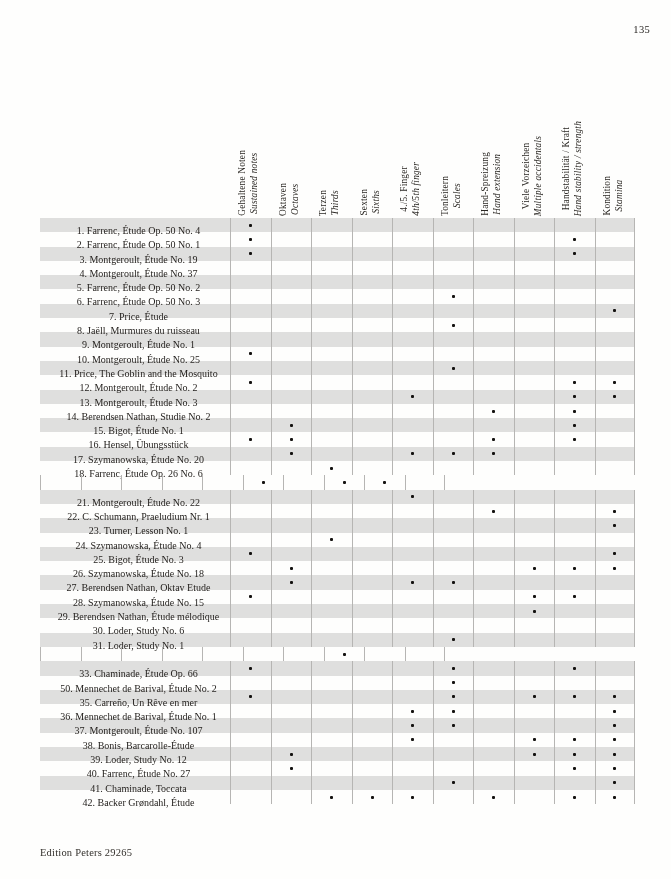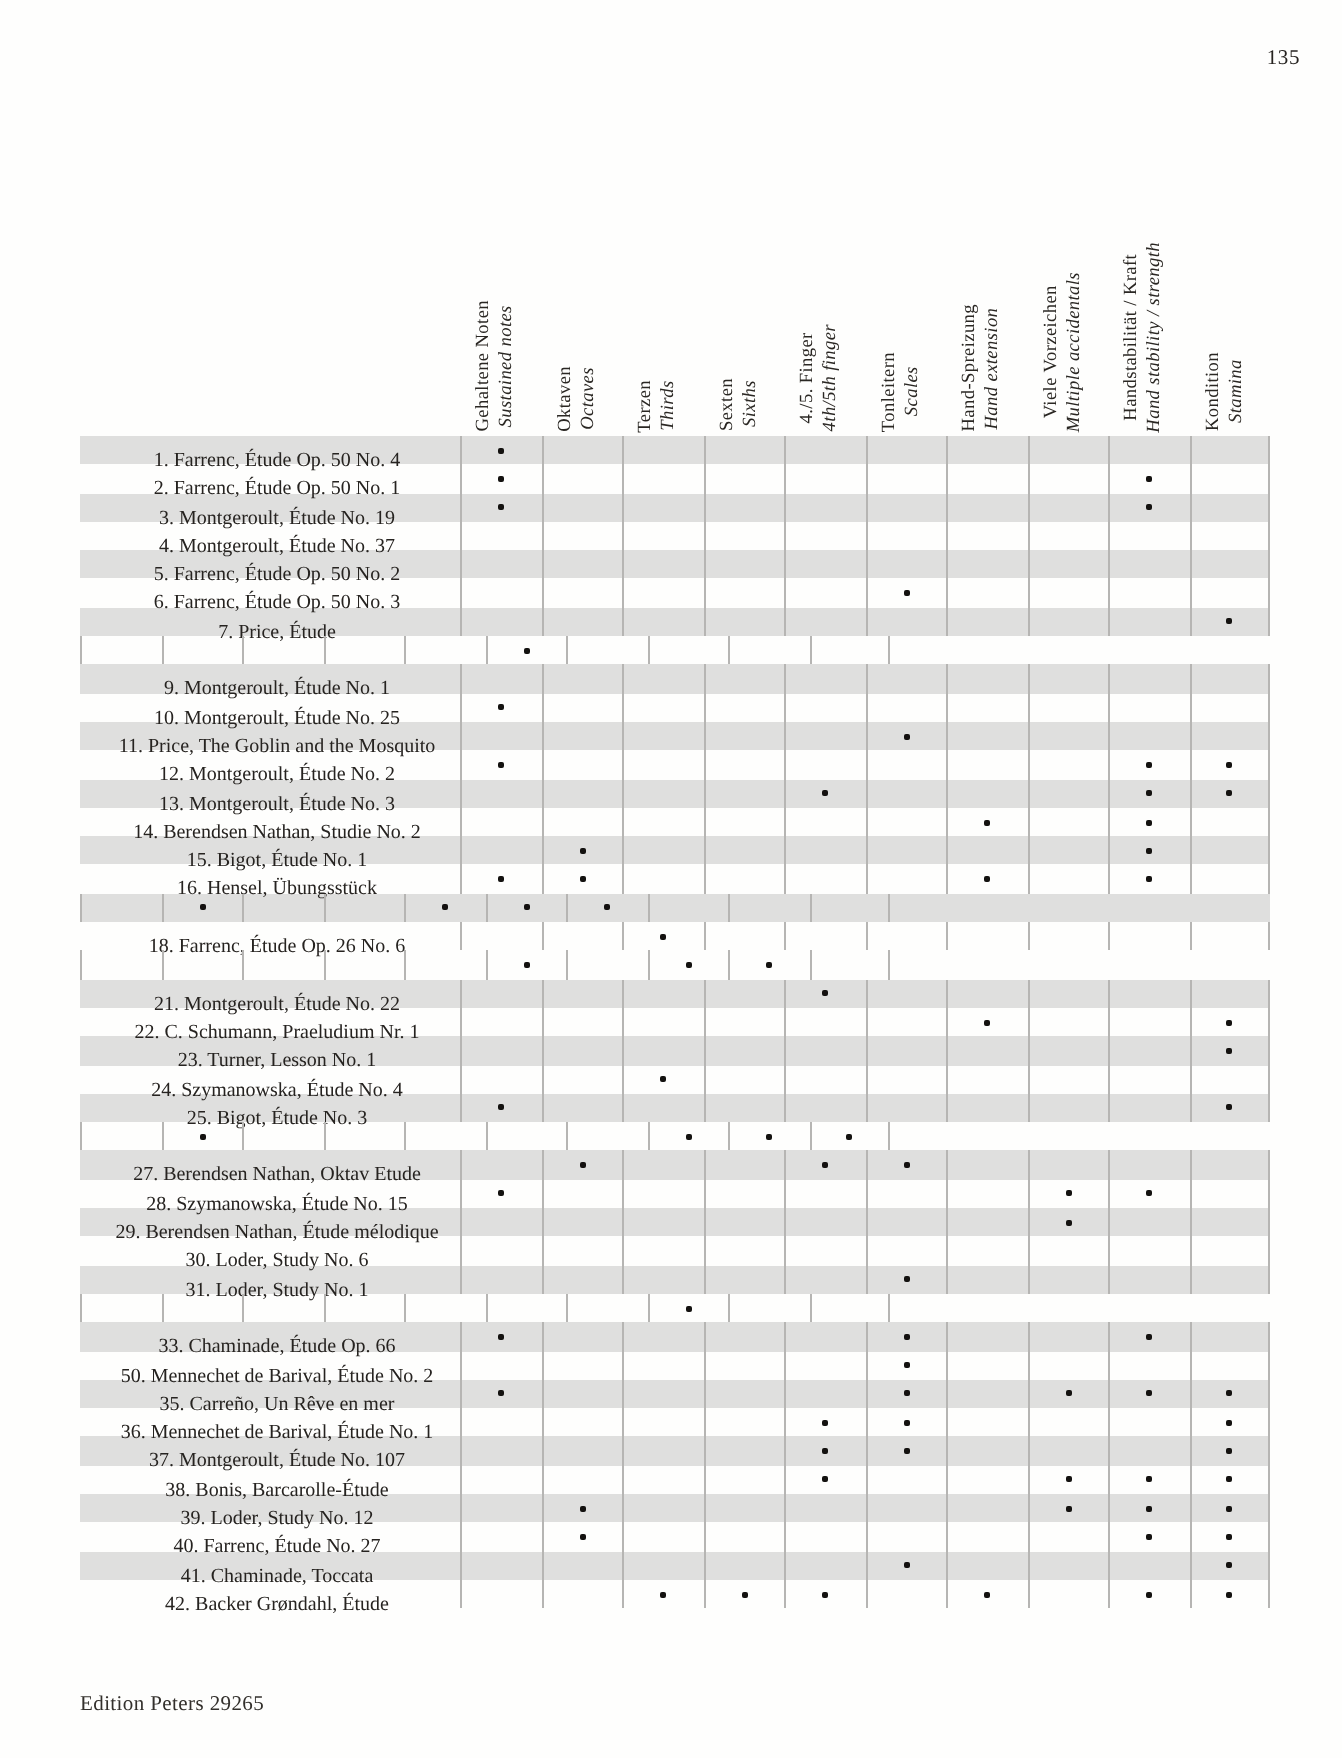--- a/index.html
+++ b/index.html
@@ -233,20 +233,21 @@
         <div class="cell"></div>
         <div class="cell"></div>
         <div class="cell"></div>
         <div class="cell"></div>
         <div class="cell"></div>
         <div class="cell">
           <span class="dot"></span>
         </div>
       </div>
       <div class="row">
+        <div class="row-label">8. Jaëll, Murmures du ruisseau</div>
         <div class="cell"></div>
         <div class="cell"></div>
         <div class="cell"></div>
         <div class="cell"></div>
         <div class="cell"></div>
         <div class="cell">
           <span class="dot"></span>
         </div>
         <div class="cell"></div>
         <div class="cell"></div>
@@ -383,20 +384,21 @@
         <div class="cell">
           <span class="dot"></span>
         </div>
         <div class="cell"></div>
         <div class="cell">
           <span class="dot"></span>
         </div>
         <div class="cell"></div>
       </div>
       <div class="row shaded">
+        <div class="row-label">17. Szymanowska, Étude No. 20</div>
         <div class="cell"></div>
         <div class="cell">
           <span class="dot"></span>
         </div>
         <div class="cell"></div>
         <div class="cell"></div>
         <div class="cell">
           <span class="dot"></span>
         </div>
         <div class="cell">
@@ -515,20 +517,21 @@
         <div class="cell"></div>
         <div class="cell"></div>
         <div class="cell"></div>
         <div class="cell"></div>
         <div class="cell"></div>
         <div class="cell">
           <span class="dot"></span>
         </div>
       </div>
       <div class="row">
+        <div class="row-label">26. Szymanowska, Étude No. 18</div>
         <div class="cell"></div>
         <div class="cell">
           <span class="dot"></span>
         </div>
         <div class="cell"></div>
         <div class="cell"></div>
         <div class="cell"></div>
         <div class="cell"></div>
         <div class="cell"></div>
         <div class="cell">

